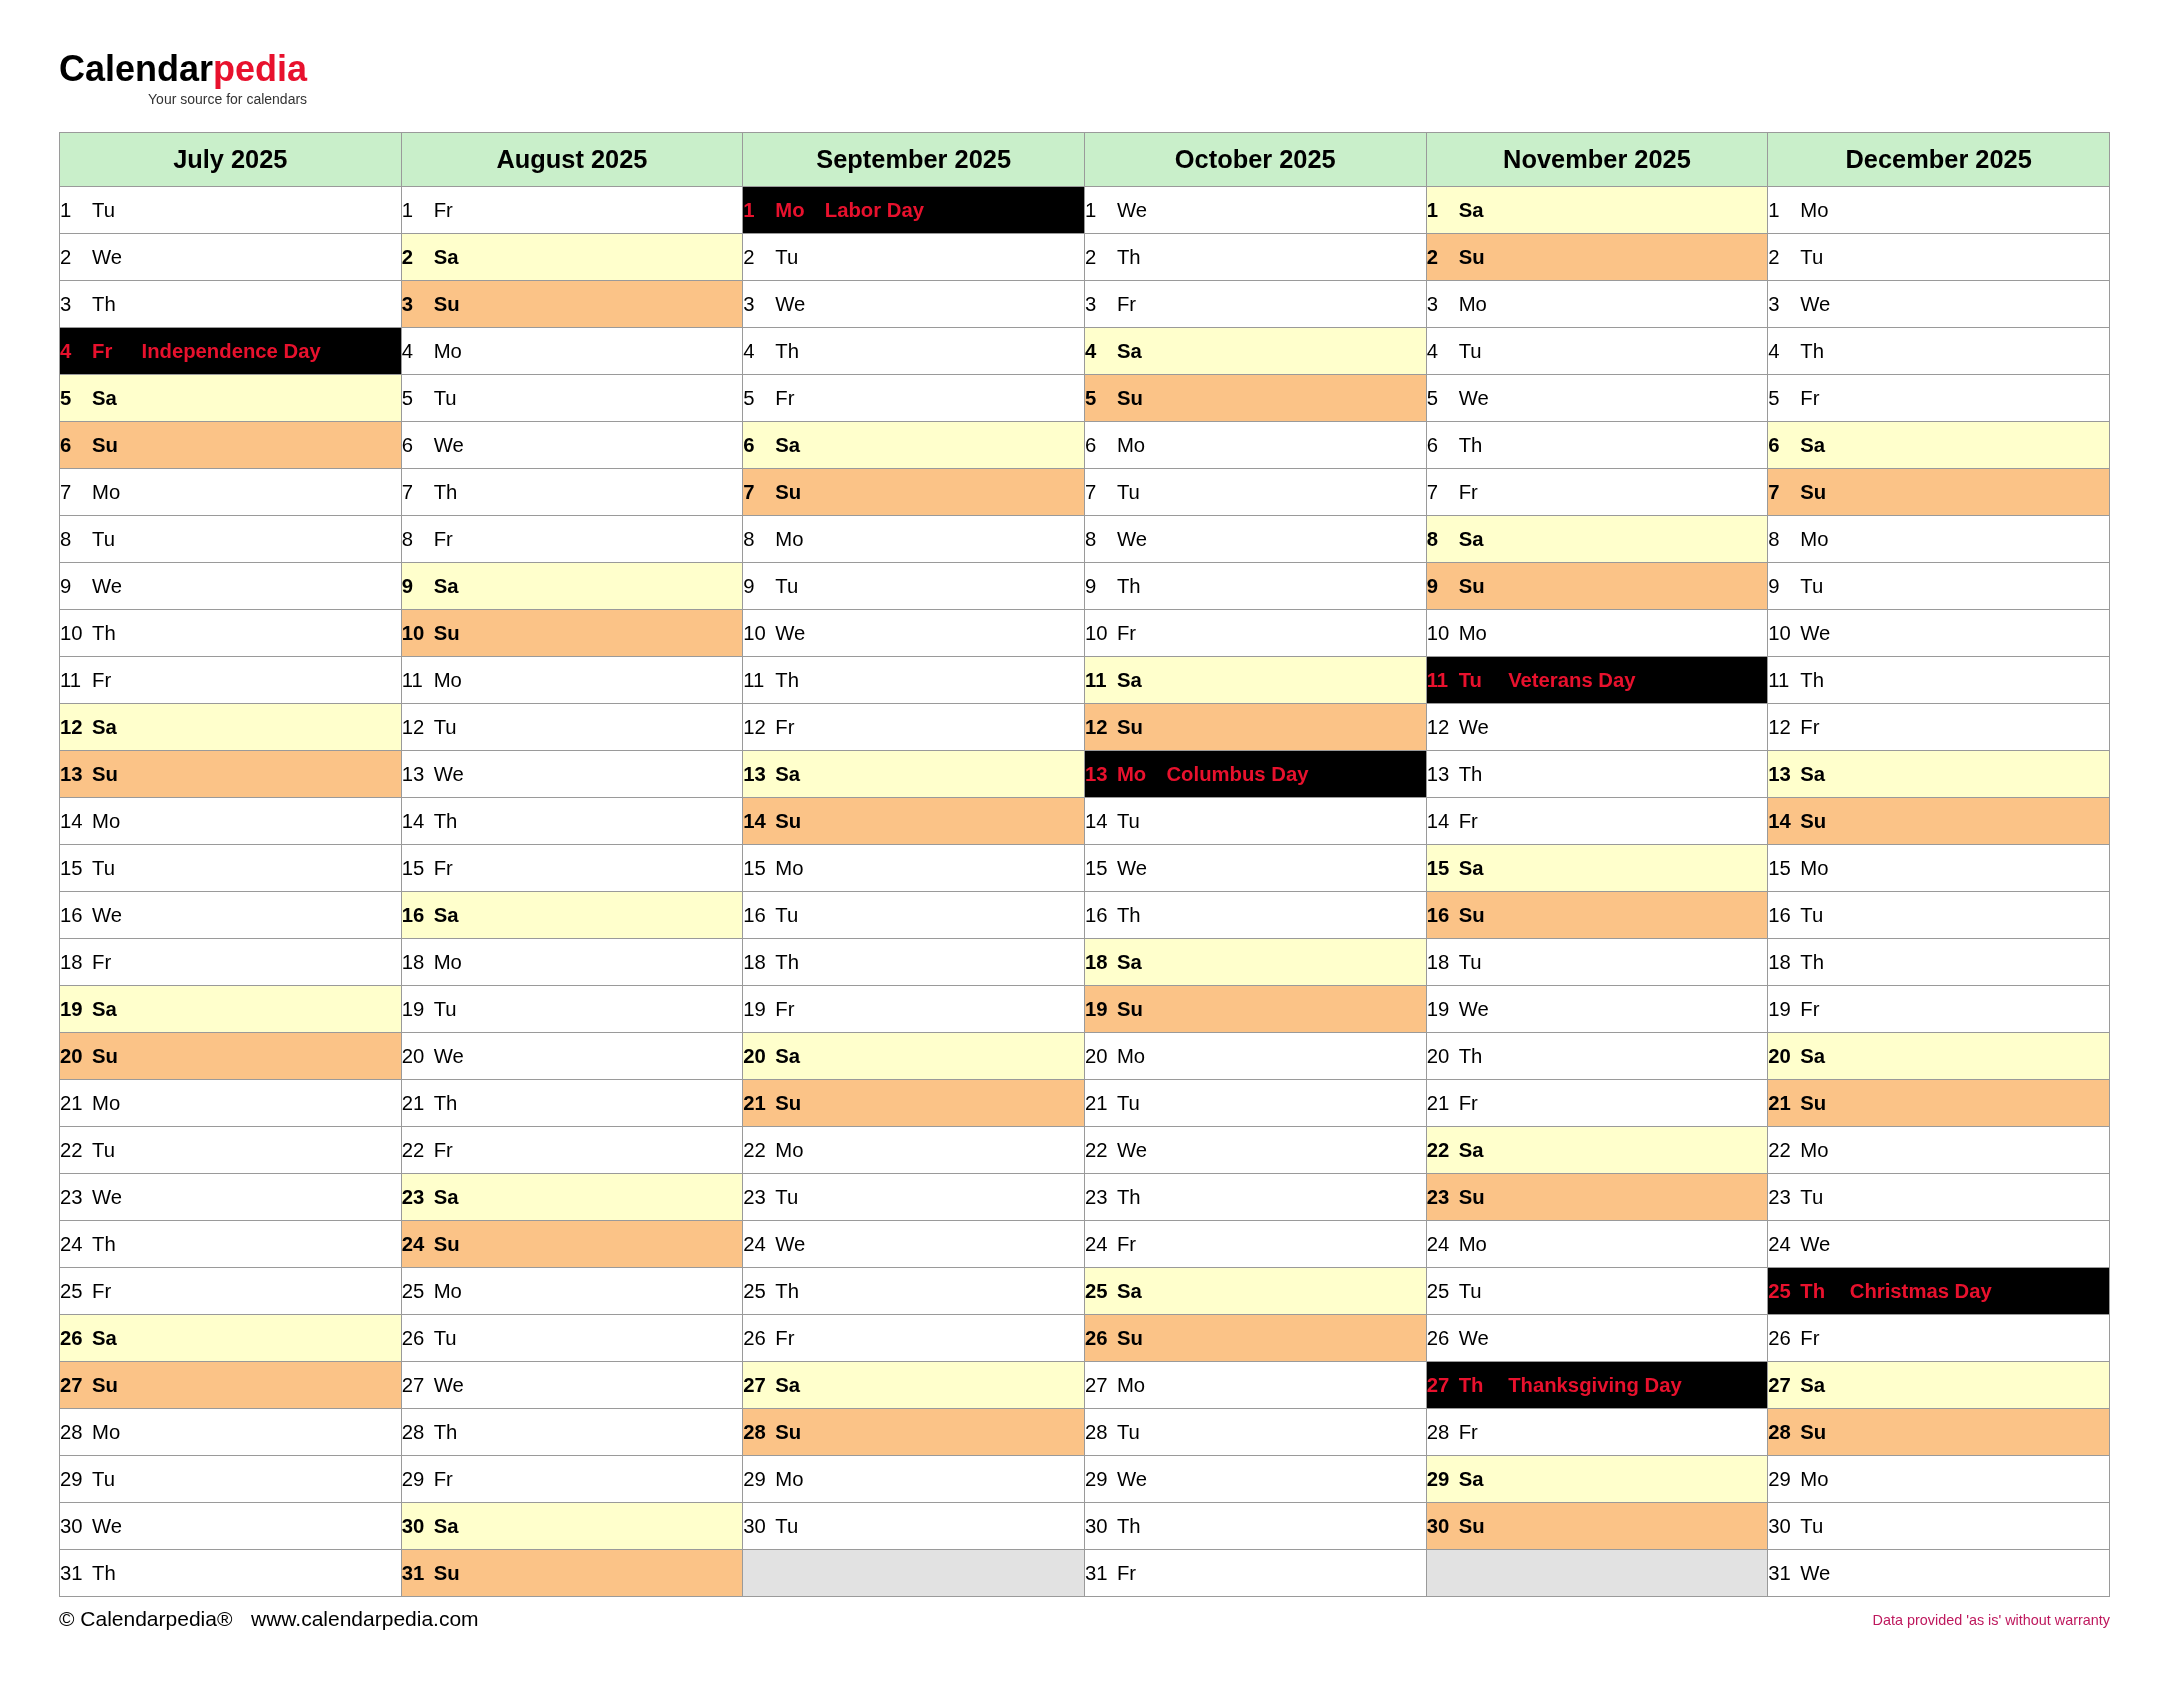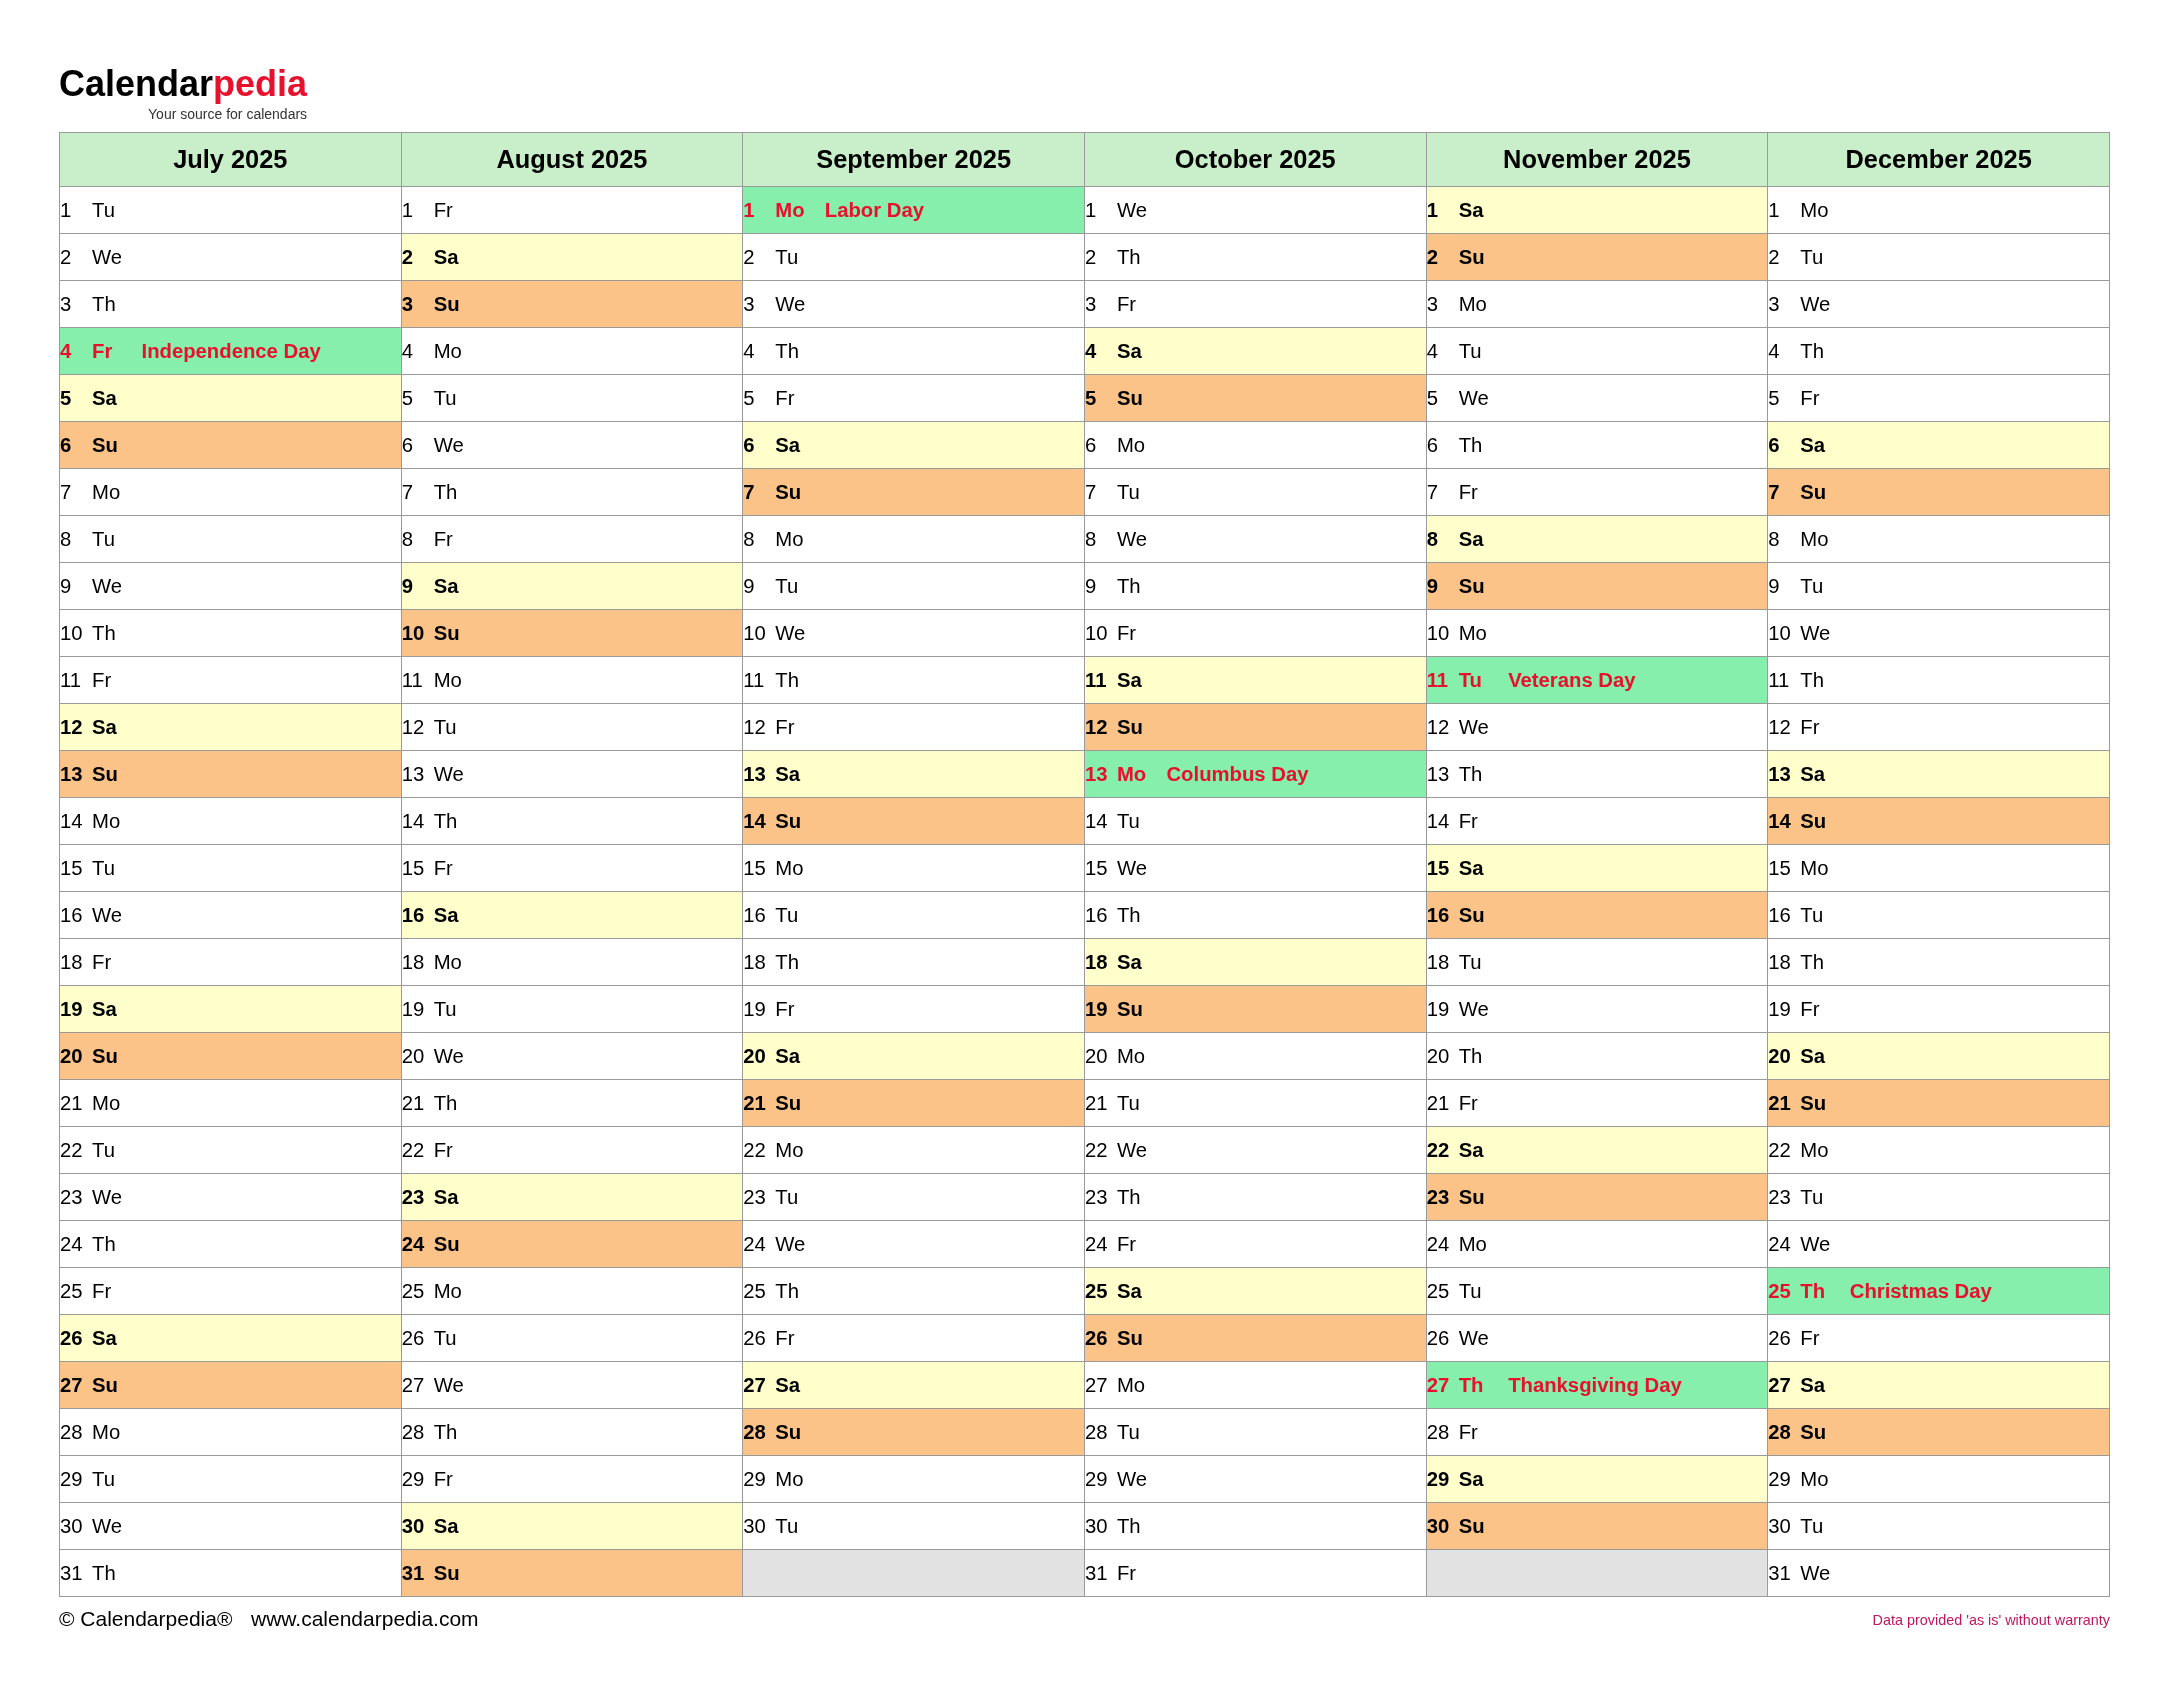--- a/index.html
+++ b/index.html
@@ -30,21 +30,21 @@
   }
   .title {
     font-size: 47px;
     font-weight: bold;
     letter-spacing: -0.4px;
     margin-top: 15.3px;
     white-space: nowrap;
   }
   .brand {
     text-align: right;
-    margin-top: 31px;
+    margin-top: 16px;
   }
   .brand-line1 {
     font-size: 36px;
     font-weight: bold;
     line-height: 1.05;
     white-space: nowrap;
   }
   .brand-line1 .red {
     color: #e8112d;
   }
@@ -99,21 +99,21 @@
   td.sat {
     background: #ffffcc;
     font-weight: bold;
     margin-left: 19px;
   }
   td.sun {
     background: #fbc387;
     font-weight: bold;
   }
   td.holiday {
-    background: #86efac;
+    background: #000000;
     font-weight: bold;
     color: #e8112d;
   }
   td.empty {
     background: #e2e2e2;
   }
   
   .footer {
     width: 2051px;
     display: flex;

